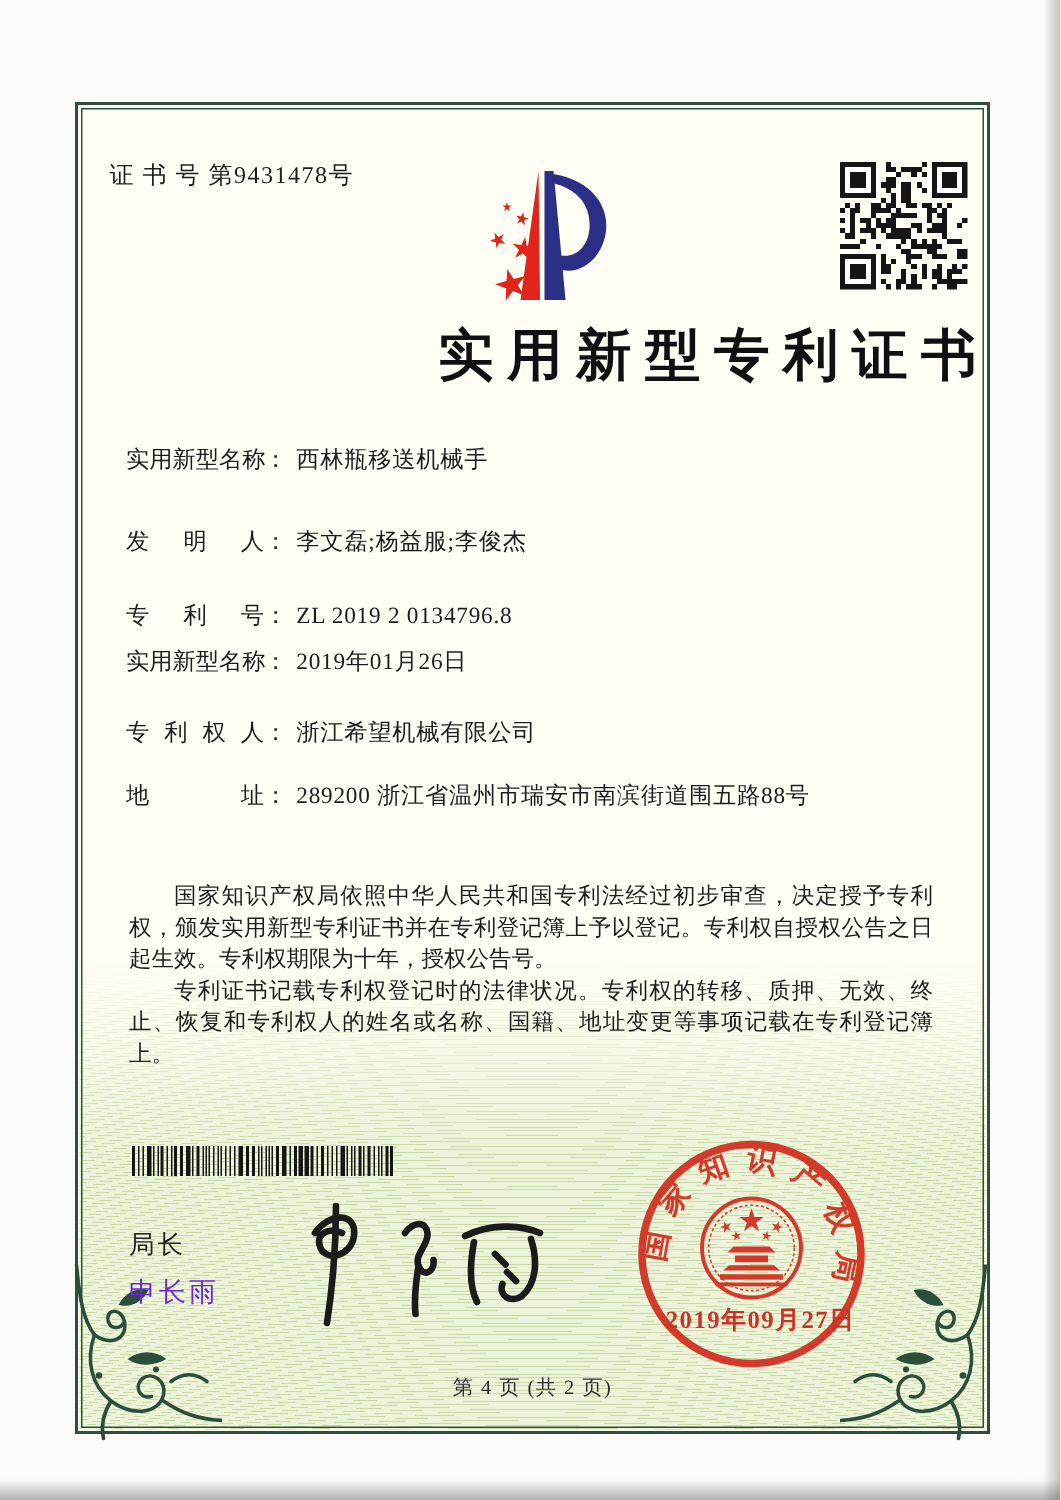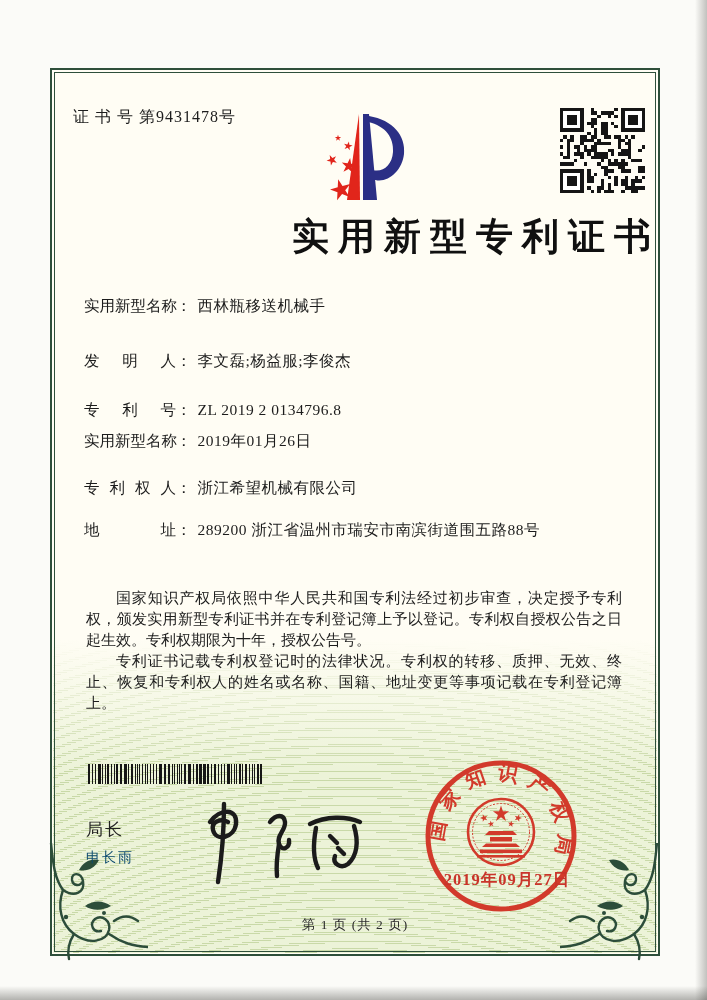--- a/index.html
+++ b/index.html
@@ -39,21 +39,21 @@
   .fcol2{position:absolute;left:228px;top:0;}
 
   .paras{position:absolute;left:86px;width:536px;top:588px;font-size:15px;line-height:20.8px;
     color:#1c1c1c;text-align:justify;}
   .paras p{margin:0 0 1px 0;text-indent:2em;}
 
   .barcode{position:absolute;left:88px;top:764px;width:178px;height:20px;}
   .barcode i{position:absolute;top:0;bottom:0;background:#161616;}
 
   .sig-title{position:absolute;left:86px;top:818px;font-size:17px;color:#222;letter-spacing:2px;text-align:center;}
-  .sig-name{position:absolute;left:86px;top:849px;font-size:14px;color:#0c4a6e;letter-spacing:2px;}
+  .sig-name{position:absolute;left:86px;top:849px;font-size:18px;color:#6d28d9;letter-spacing:2px;}
   .signature{position:absolute;left:182px;top:798px;width:190px;height:92px;}
 
   .seal{position:absolute;left:422px;top:757px;width:158px;height:158px;}
   .seal svg{width:158px;height:158px;}
   .seal-date{position:absolute;left:418px;top:869px;width:178px;text-align:center;
     font-size:16.5px;font-weight:700;color:#c9342a;letter-spacing:1px;}
 
   .footer{position:absolute;left:50px;right:47px;top:916px;text-align:center;
     font-size:13.5px;color:#2c2c2c;letter-spacing:1px;}
 
@@ -448,17 +448,17 @@
         <path d="M63 78 L95 78 L91 74 L67 74 Z"></path>
         <rect x="68" y="80" width="22" height="4.5"></rect>
         <path d="M60 90 L98 90 L94 86.5 L64 86.5 Z"></path>
         <rect x="58" y="92.5" width="42" height="3.6"></rect>
         <rect x="55" y="98" width="48" height="2.6"></rect>
       </g>
     </svg>
   </div>
   <div class="seal-date">2019年09月27日</div>
 
-  <div class="footer">第 1 页 (共 2 页)</div>
+  <div class="footer">第 4 页 (共 2 页)</div>
 
   <div class="edge-right"></div>
   <div class="edge-bottom"></div>
 </div>
 
 </body></html>

